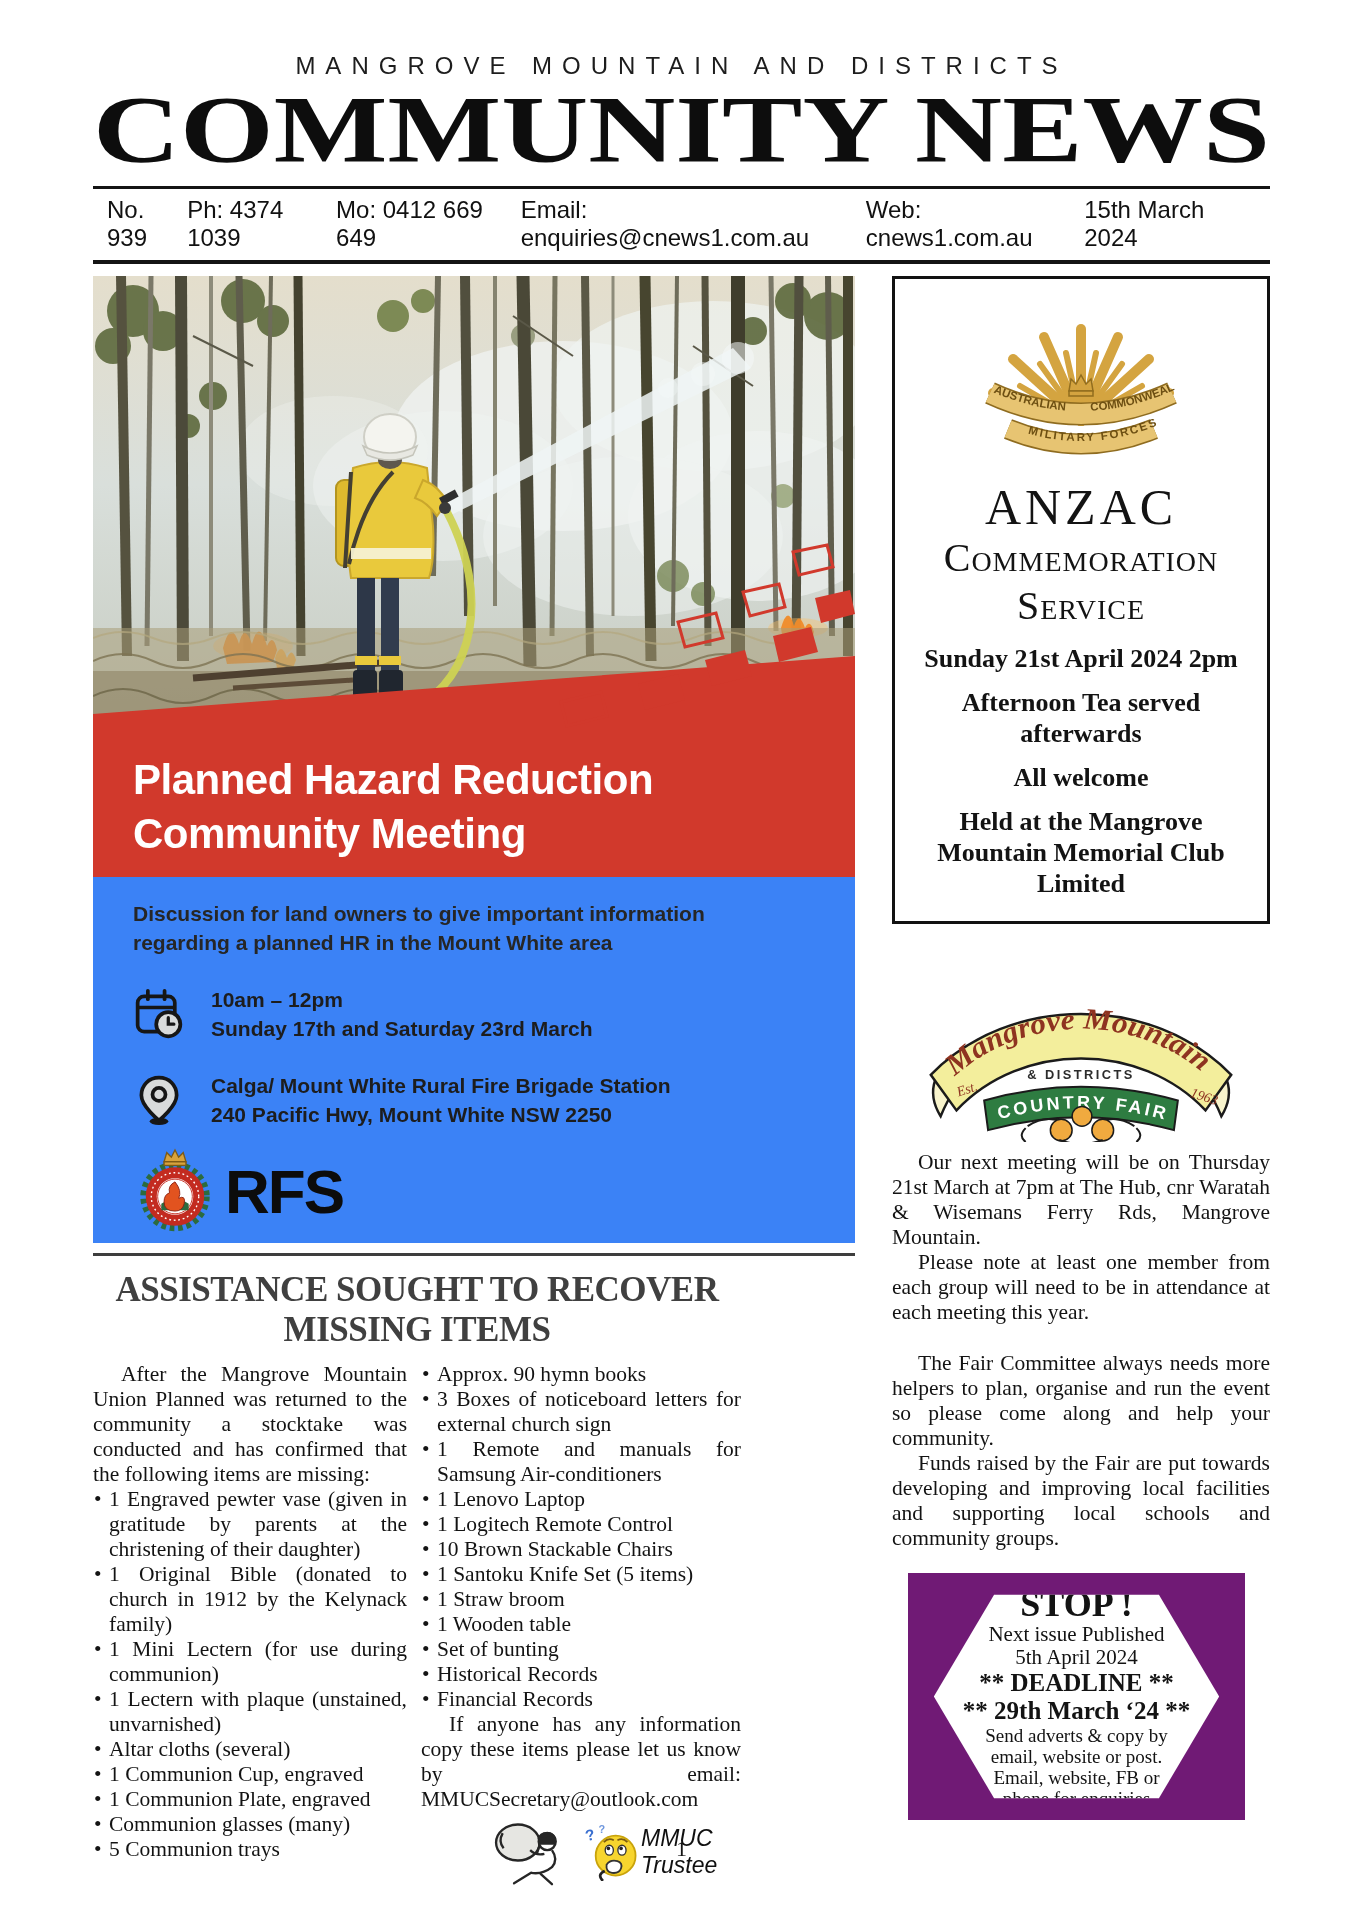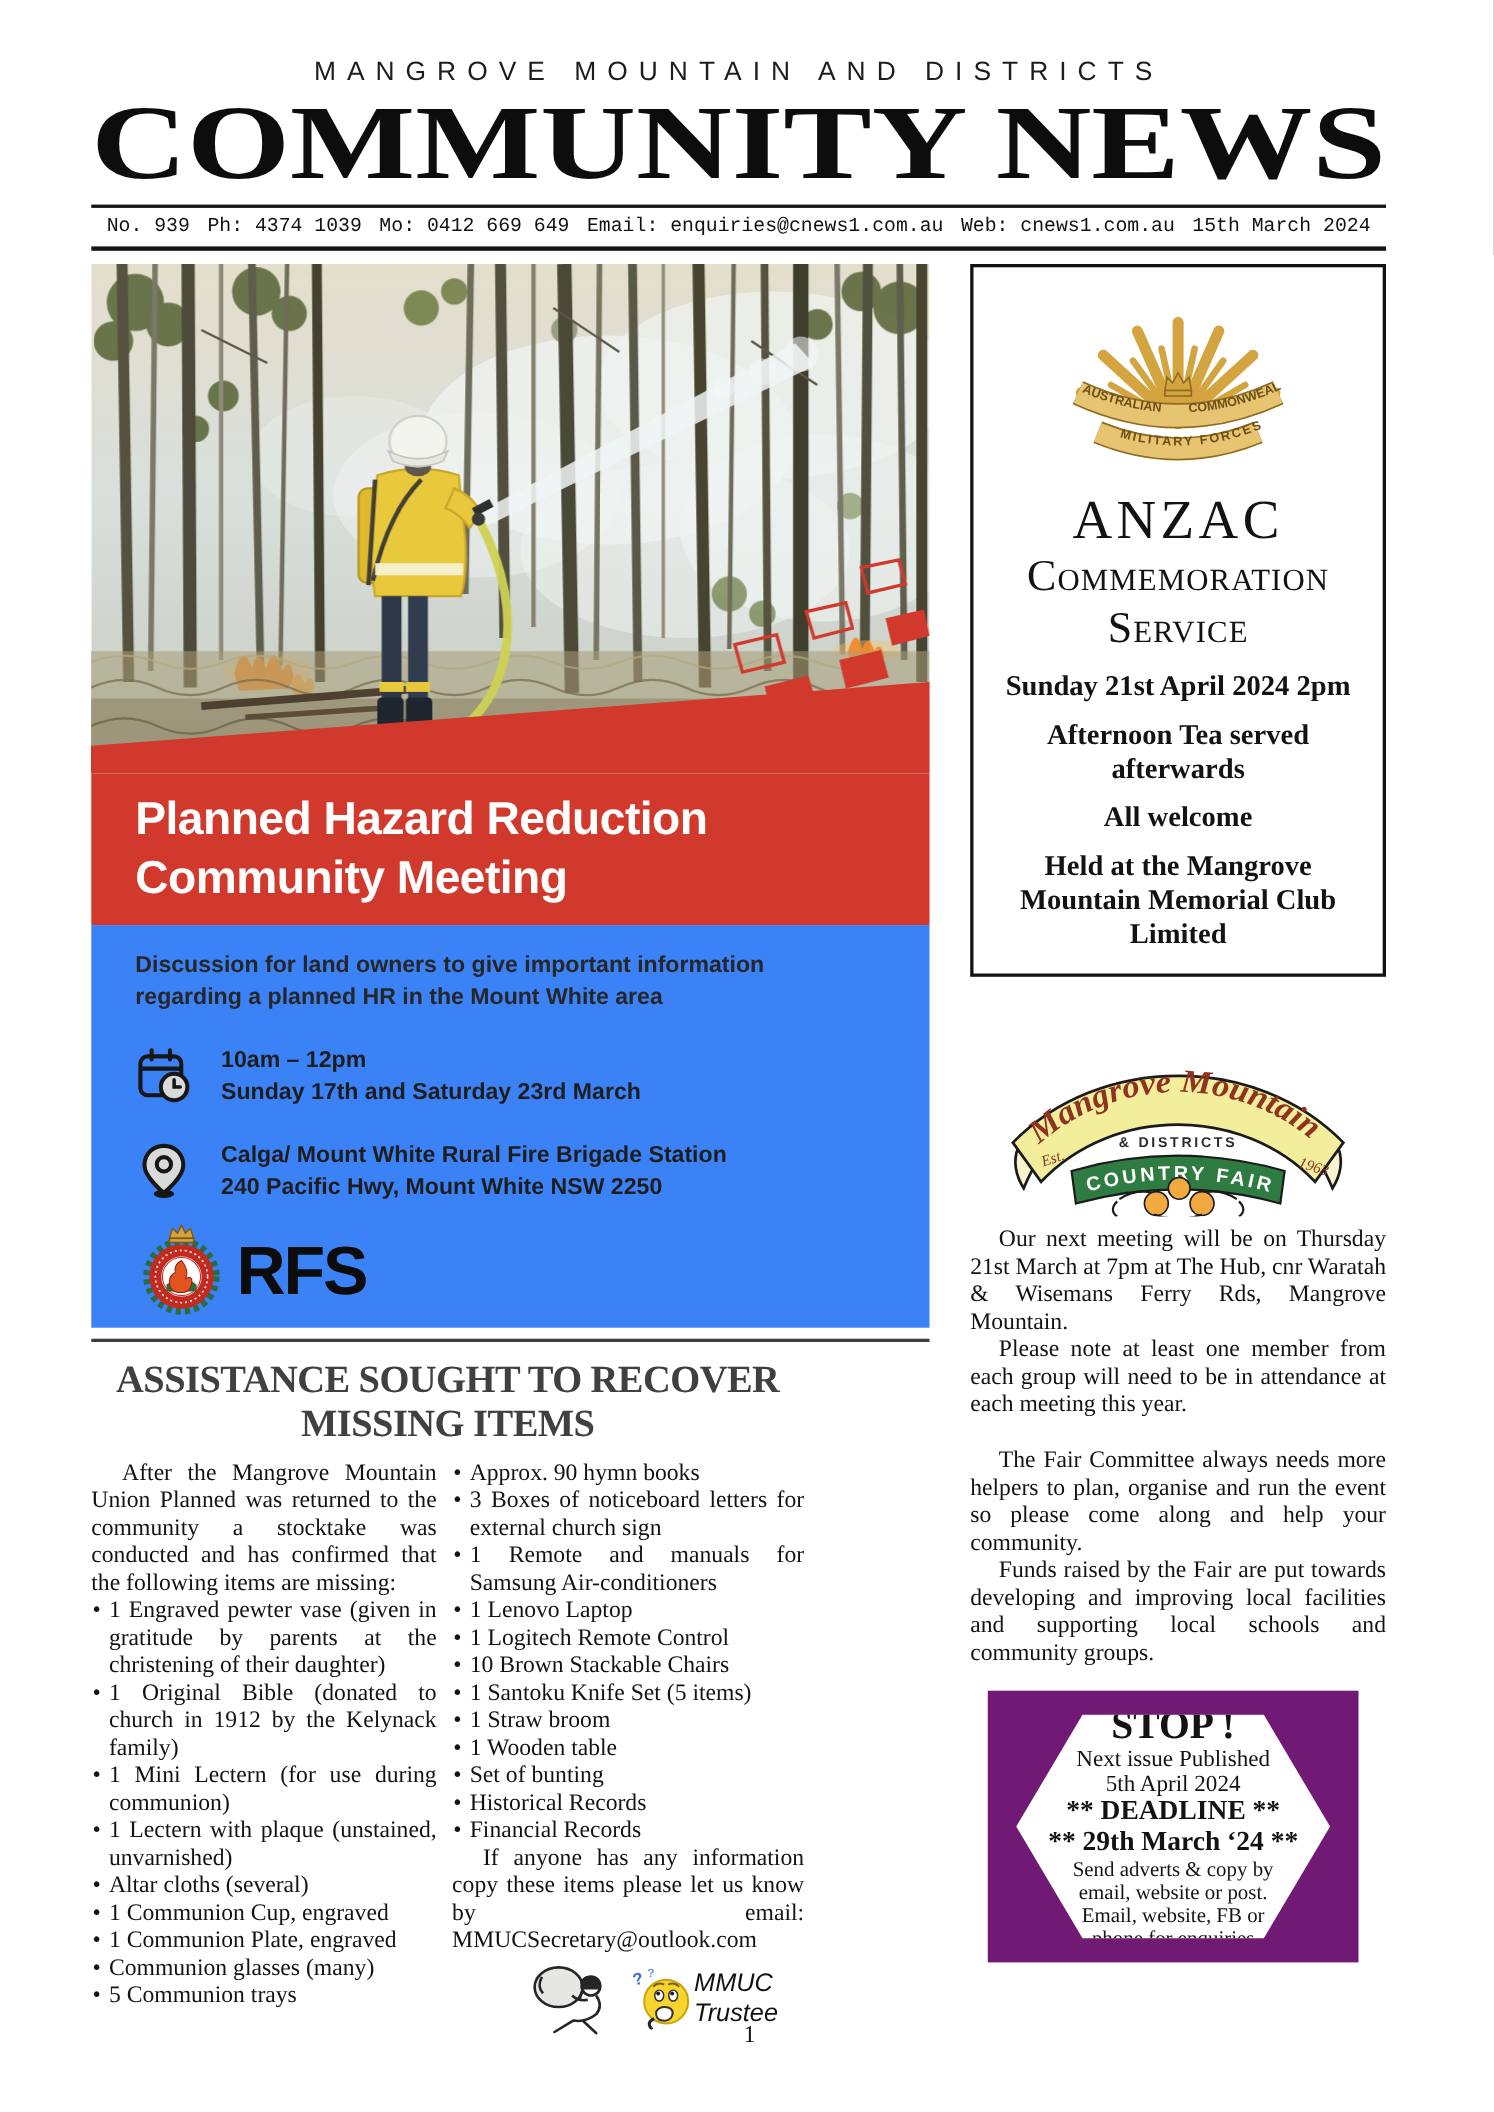--- a/index.html
+++ b/index.html
@@ -1,26 +1,26 @@
 <!DOCTYPE html>
 <html><head>
 <meta charset="utf-8">
 <style>
   html,body{margin:0;padding:0;background:#888;}
   .page{position:relative;width:1358px;height:1920px;margin:0 auto;background:#ffffff;
         font-family:"Liberation Serif",serif;color:#131313;overflow:hidden;}
-  .content{position:absolute;left:83px;top:52px;width:1177px;}
+  .content{position:absolute;left:93px;top:52px;width:1177px;}
 
   
   .tagline{text-align:center;font-family:"Liberation Sans",sans-serif;font-size:24px;
            letter-spacing:10px;color:#1d1d1d;}
   .masthead{display:block;margin:6px auto 0;}
   .rule-thin{height:3px;background:#141414;margin-top:8px;}
   .infoline{display:flex;justify-content:space-between;align-items:center;padding:7px 14px 8px;
-            font-family:Liberation Mono, monospace;font-size:18px;color:#111;}
+            font-family:Liberation Sans, sans-serif;font-size:24px;color:#111;}
   .rule-thick{height:4px;background:#141414;}
 
   
   .main{display:flex;gap:37px;margin-top:12px;}
   .col-left{width:762px;flex:0 0 762px;}
   .col-right{width:378px;flex:0 0 378px;}
 
   
   .photo{width:762px;height:463px;display:block;}
   .flyer-banner{color:#fff;padding:14px 30px 16px 40px;font-family:"Liberation Sans",sans-serif;

